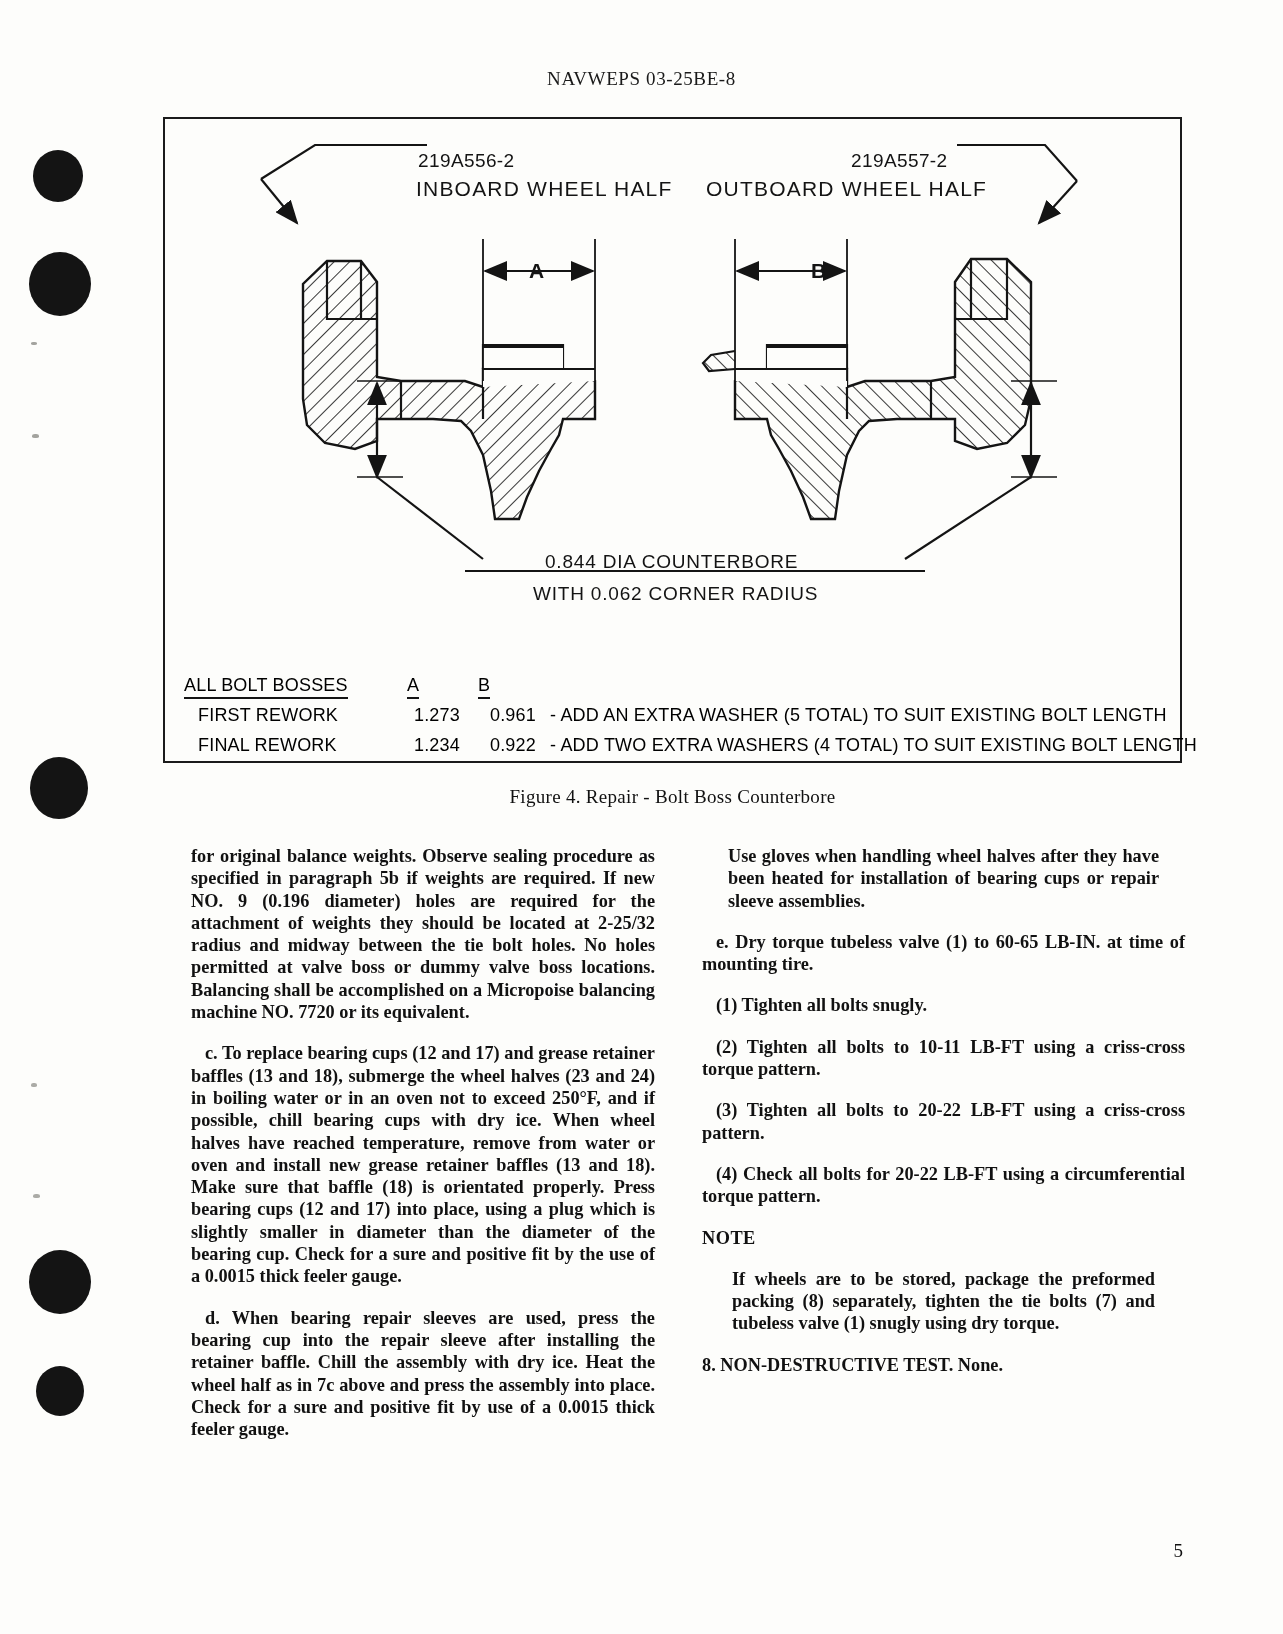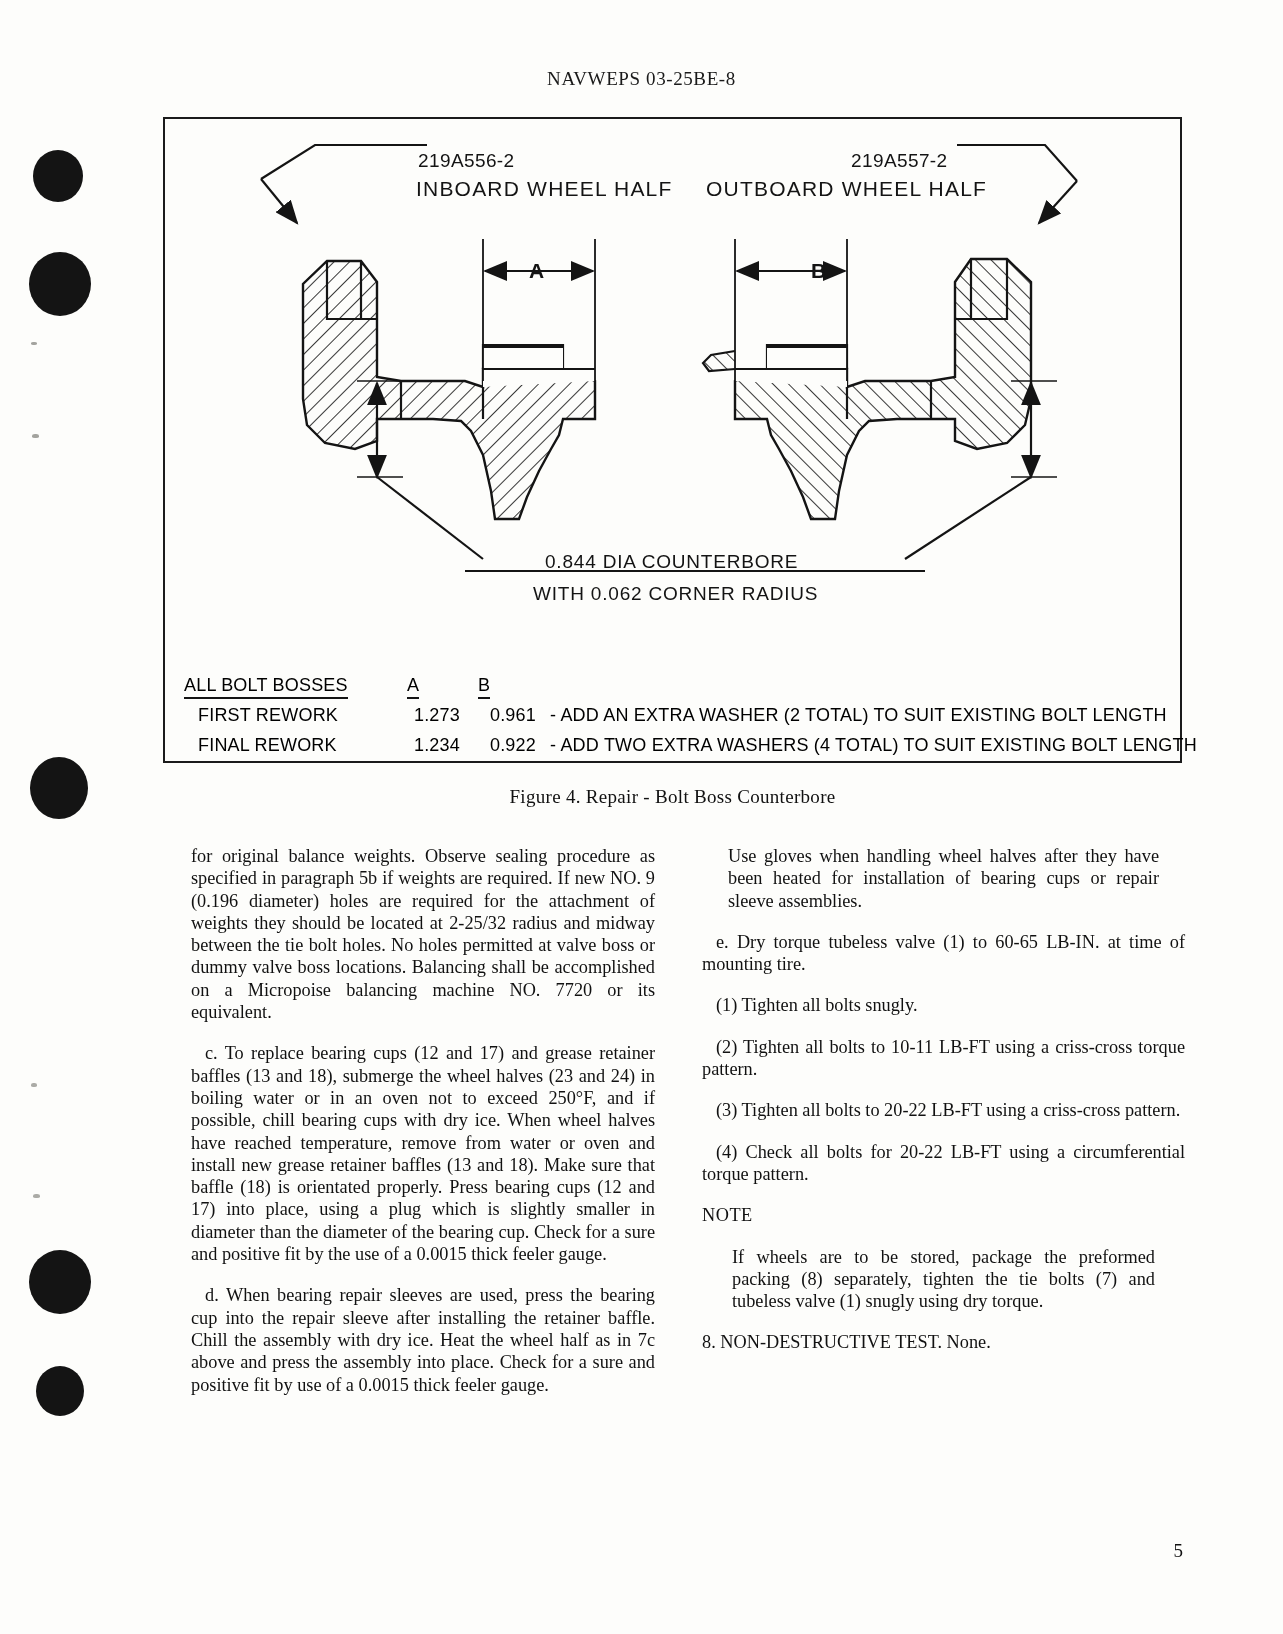--- a/index.html
+++ b/index.html
@@ -160,20 +160,21 @@
     width: 464px;
   }
   .col-right {
     left: 702px;
     width: 483px;
   }
   .col p {
     margin: 0 0 19px 0;
     text-align: justify;
     text-justify: inter-word;
+    font-weight: bold;
   }
   .col p.indent { text-indent: 14px; }
 
   .warn-wrap {
     position: relative;
     height: 78px;
     margin: 0 0 16px 0;
   }
   .warn-shadow {
     position: absolute;
@@ -351,21 +352,21 @@
         <div class="row hdr">
           <div class="c-name"><span>ALL BOLT BOSSES</span></div>
           <div class="c-a"><span>A</span></div>
           <div class="c-b"><span>B</span></div>
           <div class="c-note"></div>
         </div>
         <div class="row data">
           <div class="c-name">FIRST REWORK</div>
           <div class="c-a">1.273</div>
           <div class="c-b">0.961</div>
-          <div class="c-note">- ADD AN EXTRA WASHER (2 TOTAL) TO SUIT EXISTING BOLT LENGTH</div>
+          <div class="c-note">- ADD AN EXTRA WASHER (5 TOTAL) TO SUIT EXISTING BOLT LENGTH</div>
         </div>
         <div class="row data">
           <div class="c-name">FINAL REWORK</div>
           <div class="c-a">1.234</div>
           <div class="c-b">0.922</div>
           <div class="c-note">- ADD TWO EXTRA WASHERS (4 TOTAL) TO SUIT EXISTING BOLT LENGTH</div>
         </div>
       </div>
 
     </div>

